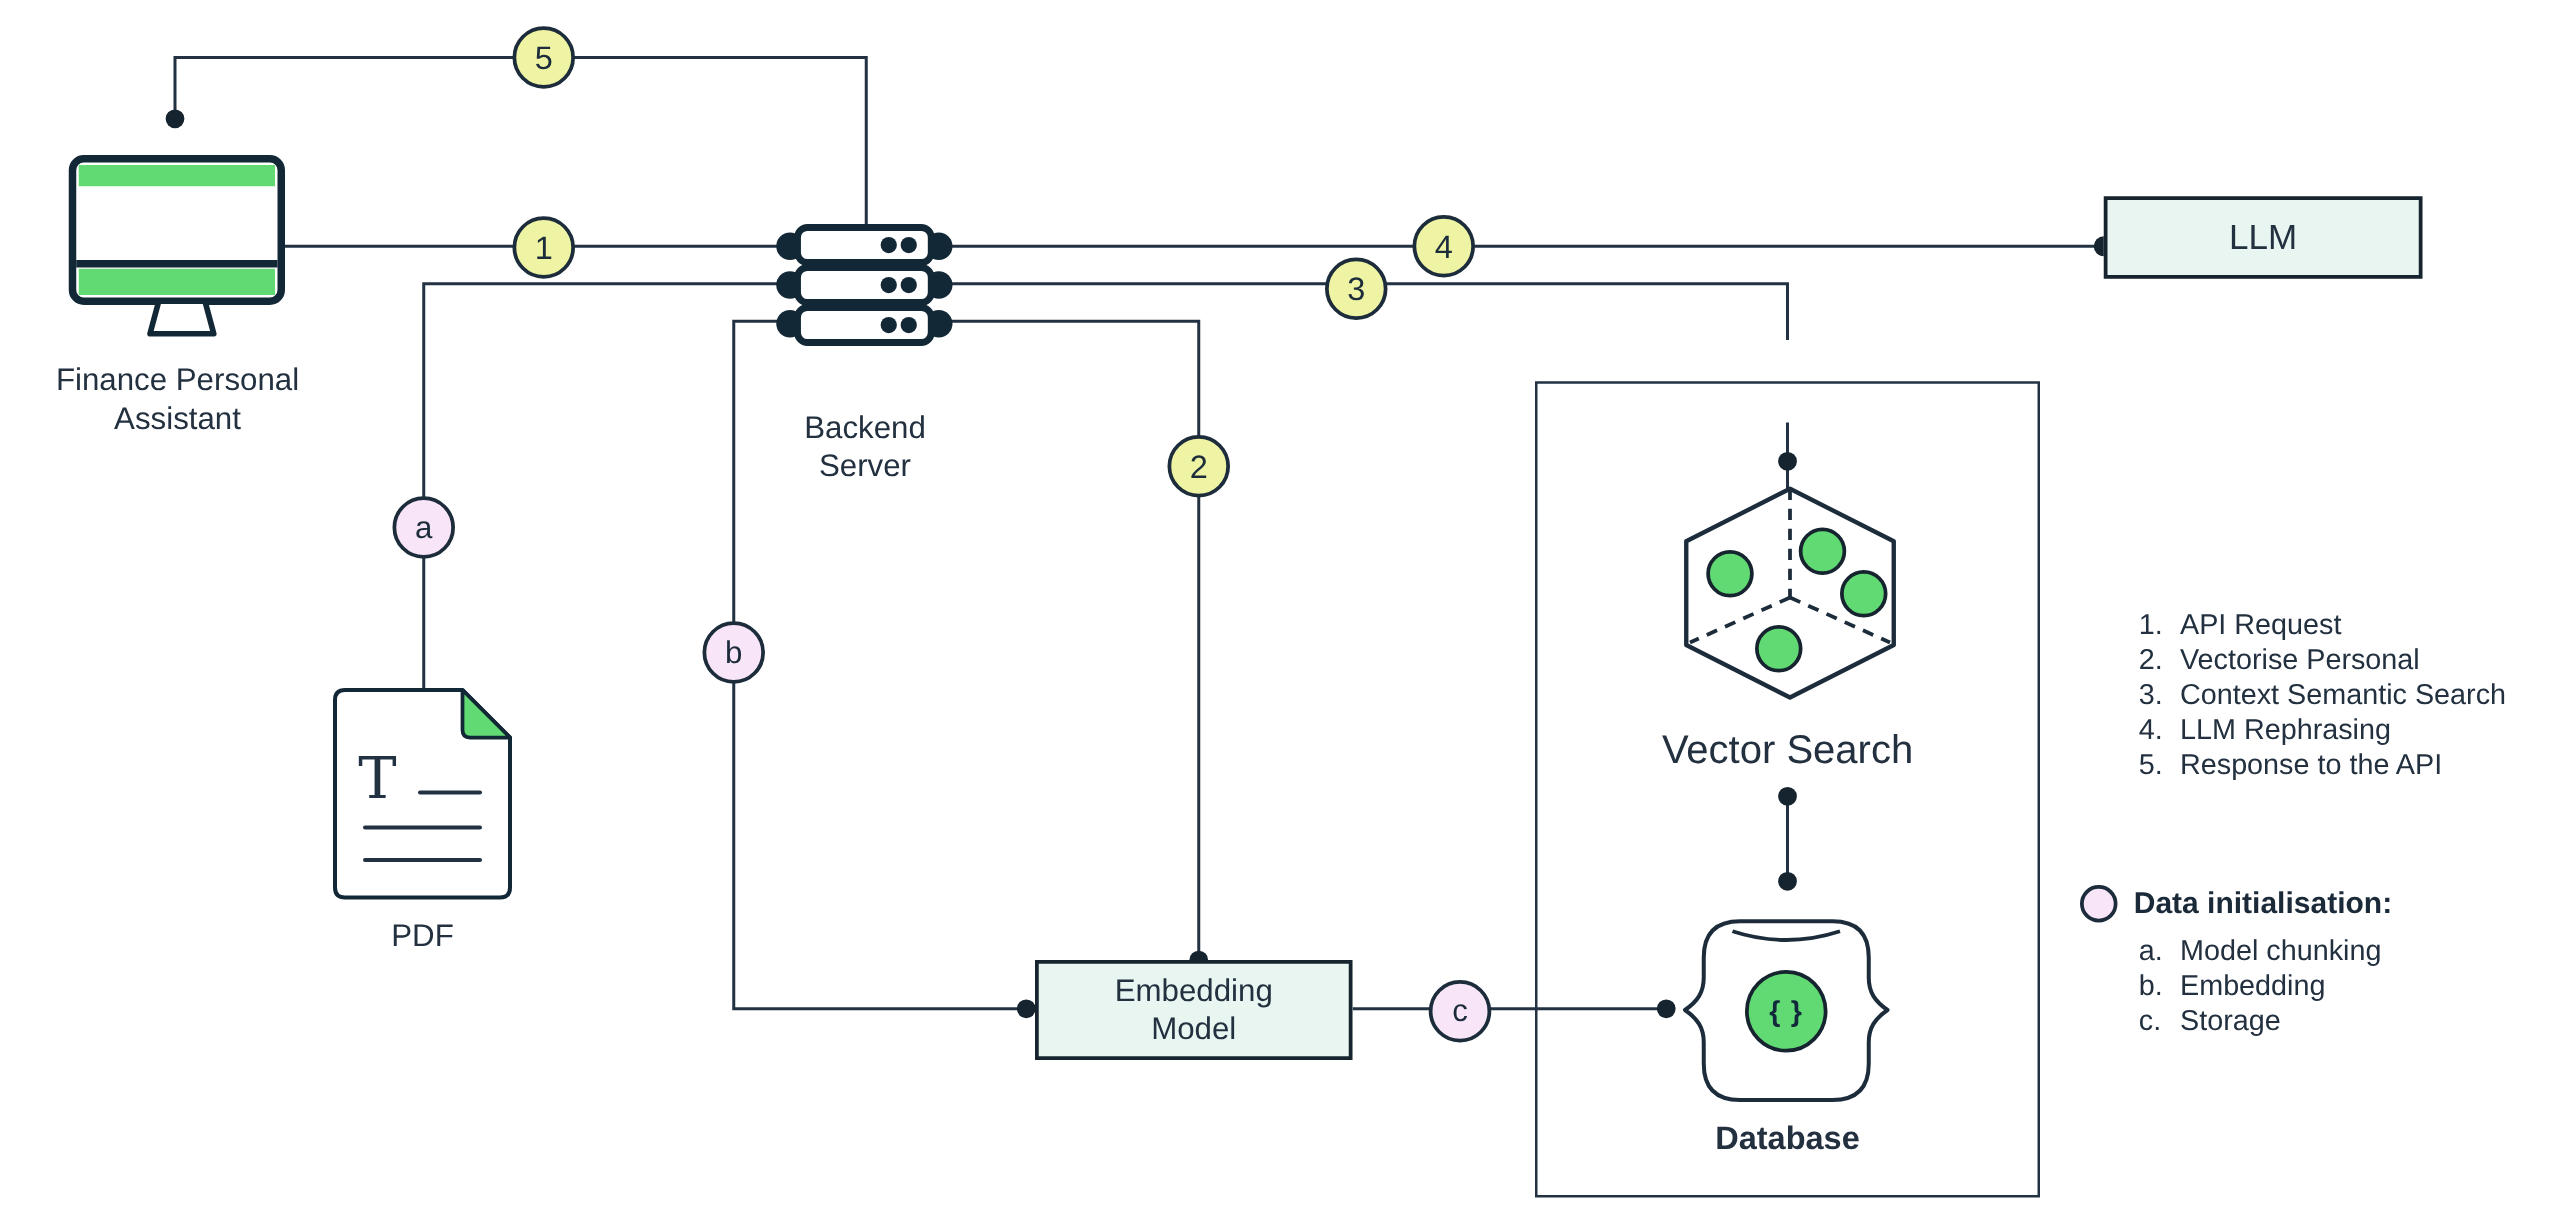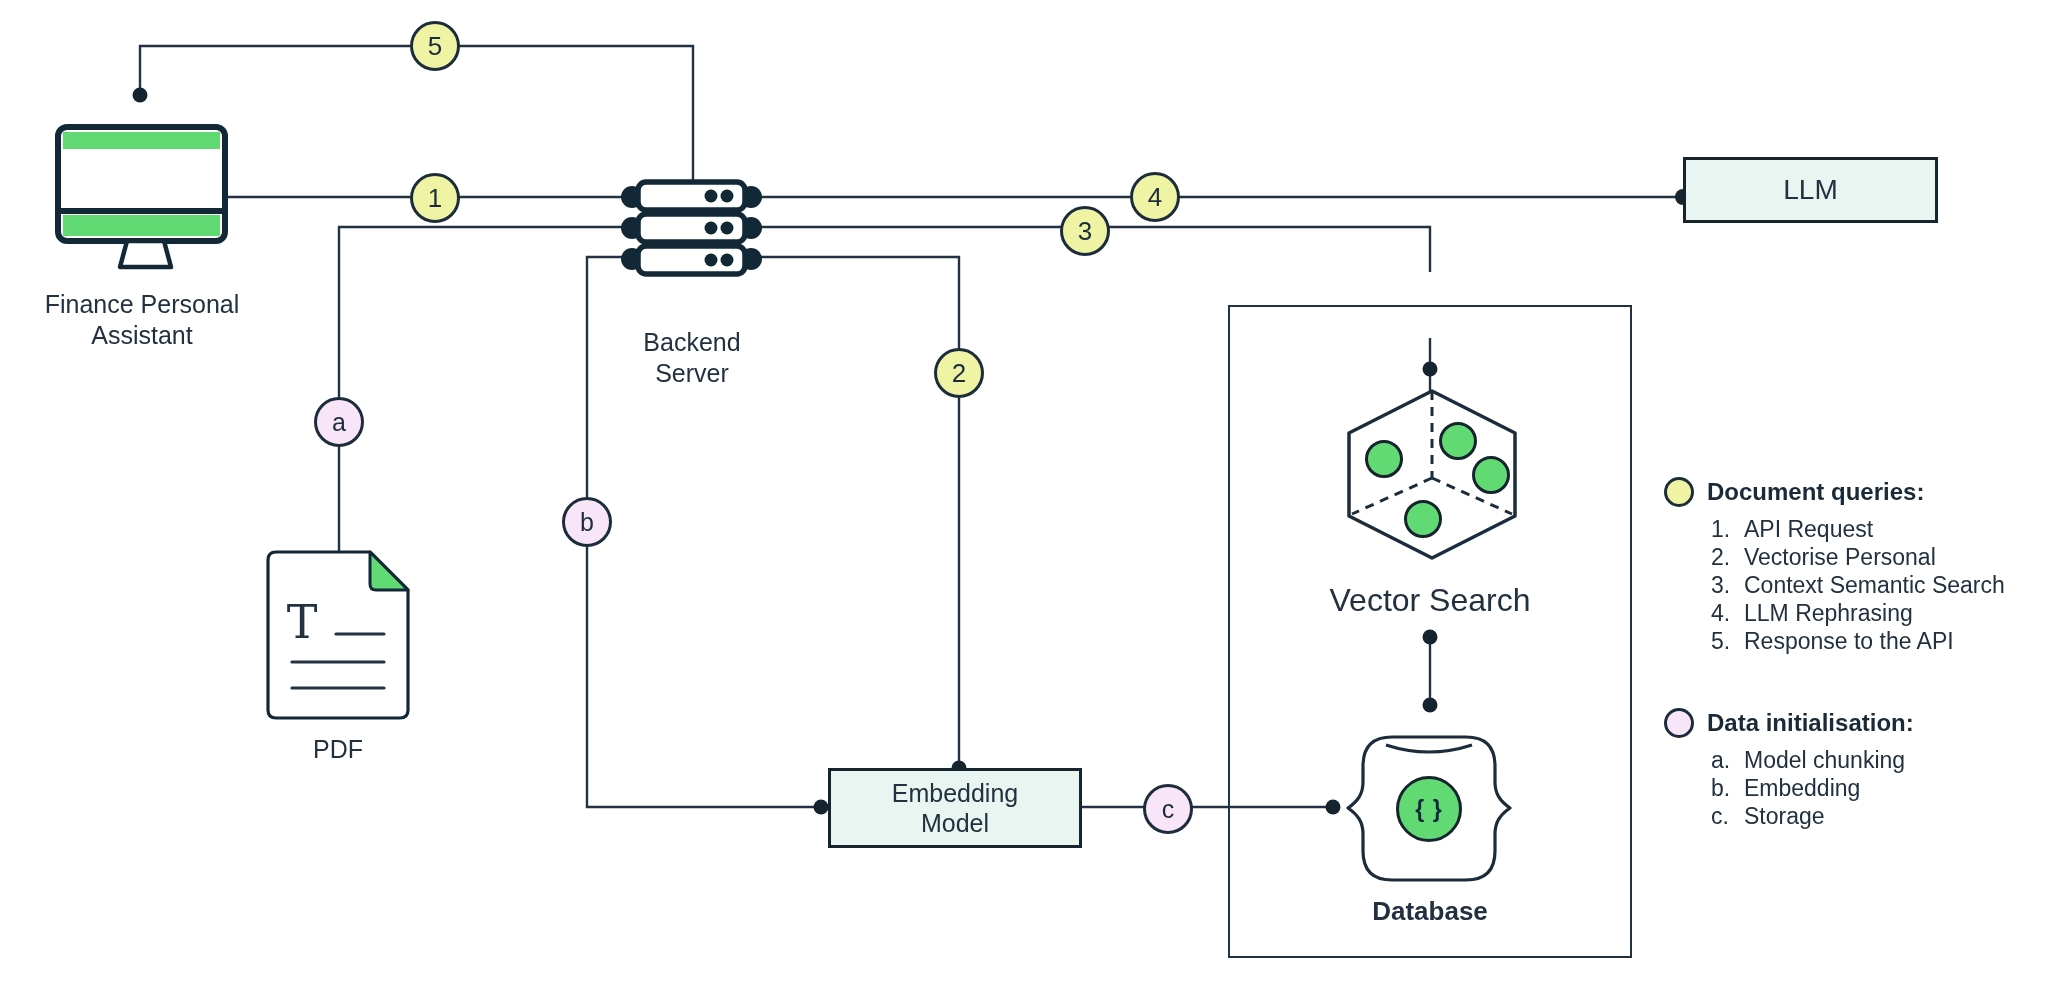--- a/index.html
+++ b/index.html
@@ -192,24 +192,20 @@
   <div class="marker" style="left:410px;top:21px;">5</div>
   <div class="marker" style="left:410px;top:173px;">1</div>
   <div class="marker" style="left:934px;top:348px;">2</div>
   <div class="marker" style="left:1060px;top:206px;">3</div>
   <div class="marker" style="left:1130px;top:172px;">4</div>
   <div class="marker pink" style="left:314px;top:397px;">a</div>
   <div class="marker pink" style="left:562px;top:497px;">b</div>
   <div class="marker pink" style="left:1143px;top:784px;">c</div>
 
   <div class="legend-block" style="left:1664px;top:477px;">
-    <div class="legend-head">
-      <span class="legend-dot yellow"></span>
-      <span class="legend-title">Document queries:</span>
-    </div>
     <div class="legend-items">
       <div class="legend-item">
         <span class="idx">1.</span>
         <span>API Request</span>
       </div>
       <div class="legend-item">
         <span class="idx">2.</span>
         <span>Vectorise Personal</span>
       </div>
       <div class="legend-item">

